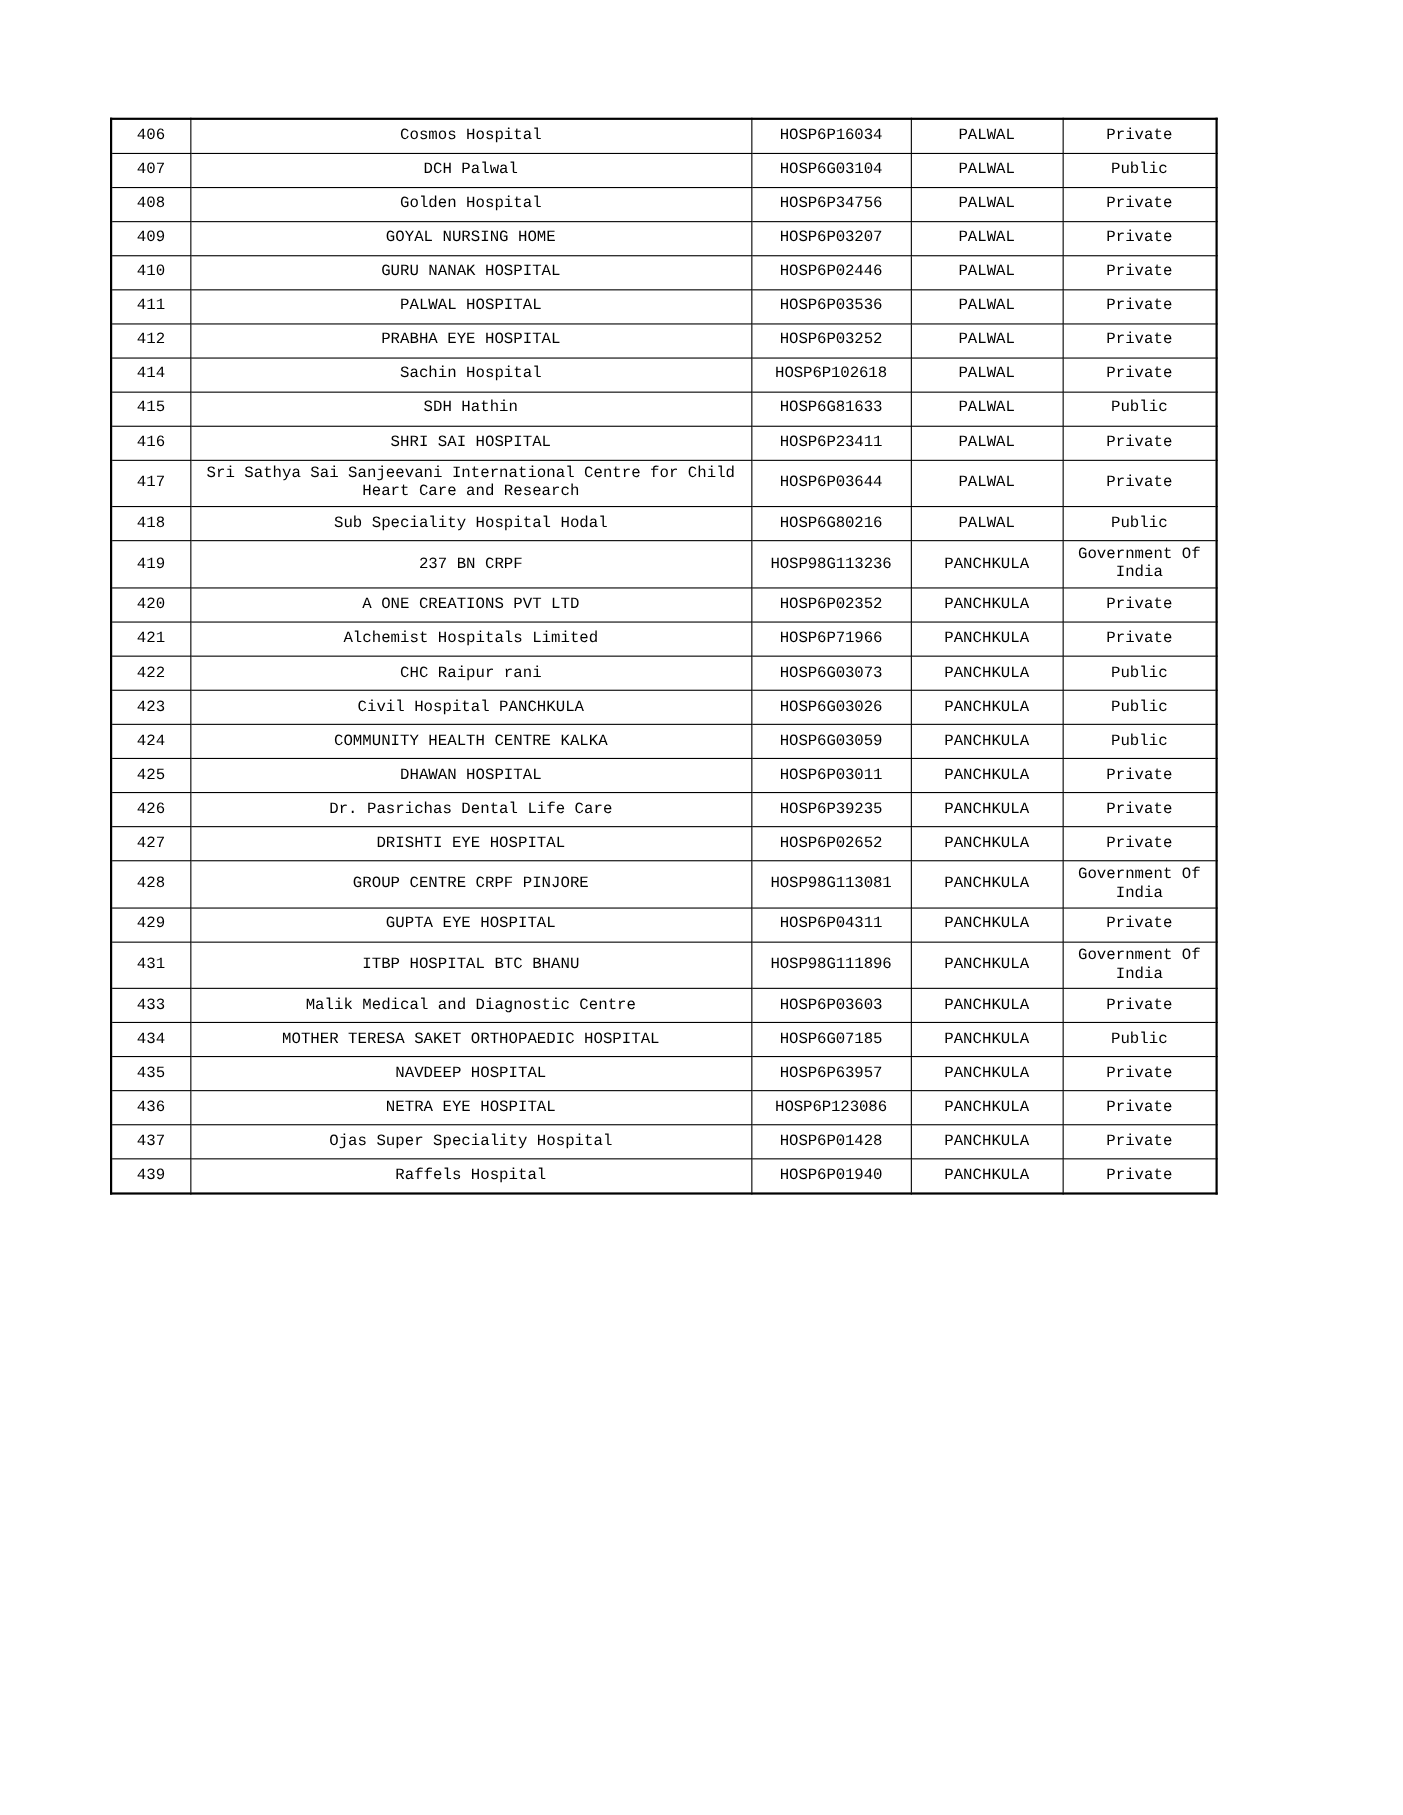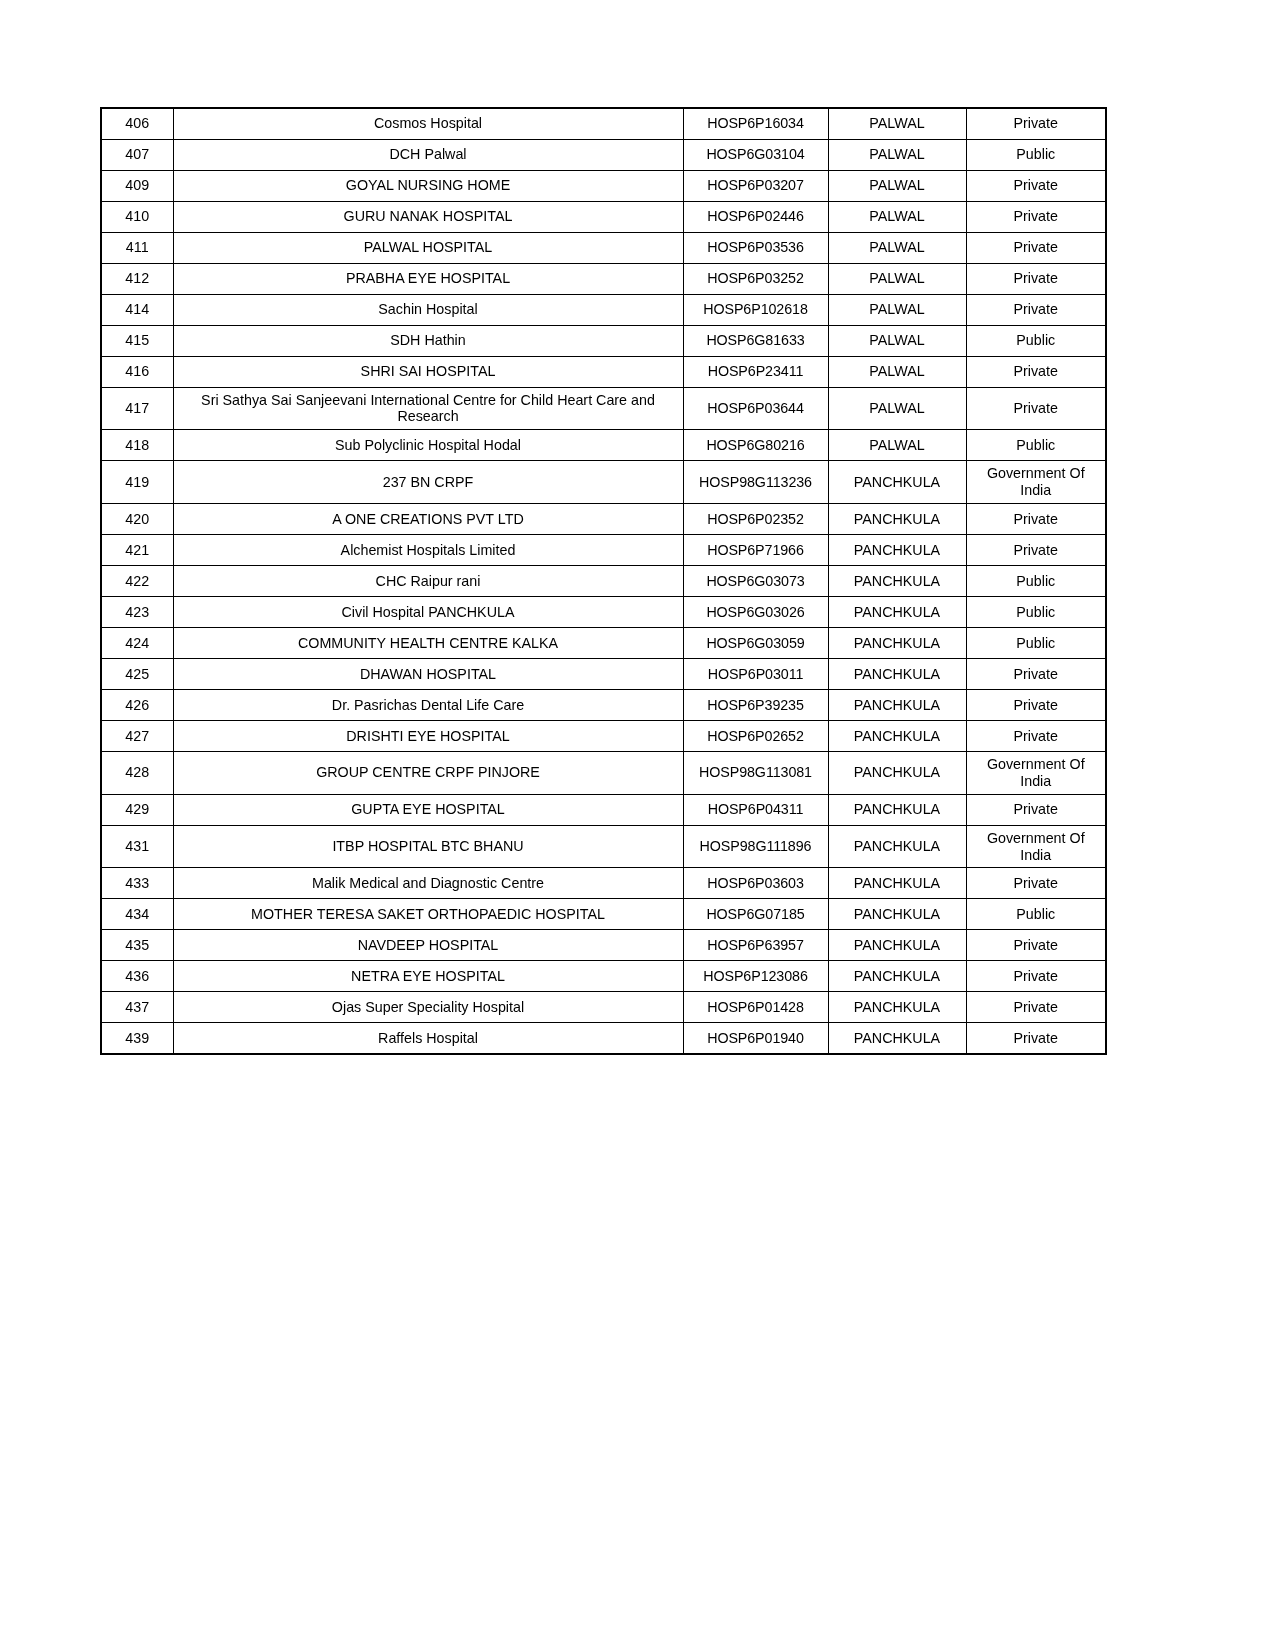--- a/index.html
+++ b/index.html
@@ -19,20 +19,21 @@
     position: relative;
     width: 1275px;
     height: 1650px;
     box-sizing: border-box;
   }
   .table-wrap {
     position: absolute;
     left: 100px;
     top: 107px;
     width: 800px;
+    font-family: Liberation Mono, monospace;
   }
   table.hospital-table {
     border-collapse: collapse;
     table-layout: fixed;
     width: 1005px;
     border: 2.5px solid #000;
   }
   table.hospital-table td {
     border: 1.6px solid #000;
     font-size: 14.3px;
@@ -80,20 +81,27 @@
             <td class="cell-type">Private</td>
           </tr>
           <tr>
             <td class="cell-sno">407</td>
             <td class="cell-name">DCH Palwal</td>
             <td class="cell-code">HOSP6G03104</td>
             <td class="cell-dist">PALWAL</td>
             <td class="cell-type">Public</td>
           </tr>
           <tr>
+            <td class="cell-sno">408</td>
+            <td class="cell-name">Golden Hospital</td>
+            <td class="cell-code">HOSP6P34756</td>
+            <td class="cell-dist">PALWAL</td>
+            <td class="cell-type">Private</td>
+          </tr>
+          <tr>
             <td class="cell-sno">409</td>
             <td class="cell-name">GOYAL NURSING HOME</td>
             <td class="cell-code">HOSP6P03207</td>
             <td class="cell-dist">PALWAL</td>
             <td class="cell-type">Private</td>
           </tr>
           <tr>
             <td class="cell-sno">410</td>
             <td class="cell-name">GURU NANAK HOSPITAL</td>
             <td class="cell-code">HOSP6P02446</td>
@@ -137,21 +145,21 @@
           </tr>
           <tr>
             <td class="cell-sno">417</td>
             <td class="cell-name two-line">Sri Sathya Sai Sanjeevani International Centre for Child Heart Care and Research</td>
             <td class="cell-code">HOSP6P03644</td>
             <td class="cell-dist">PALWAL</td>
             <td class="cell-type">Private</td>
           </tr>
           <tr>
             <td class="cell-sno">418</td>
-            <td class="cell-name two-line">Sub Polyclinic Hospital Hodal</td>
+            <td class="cell-name two-line">Sub Speciality Hospital Hodal</td>
             <td class="cell-code">HOSP6G80216</td>
             <td class="cell-dist">PALWAL</td>
             <td class="cell-type">Public</td>
           </tr>
           <tr>
             <td class="cell-sno">419</td>
             <td class="cell-name">237 BN CRPF</td>
             <td class="cell-code">HOSP98G113236</td>
             <td class="cell-dist">PANCHKULA</td>
             <td class="cell-type">Government Of India</td>

